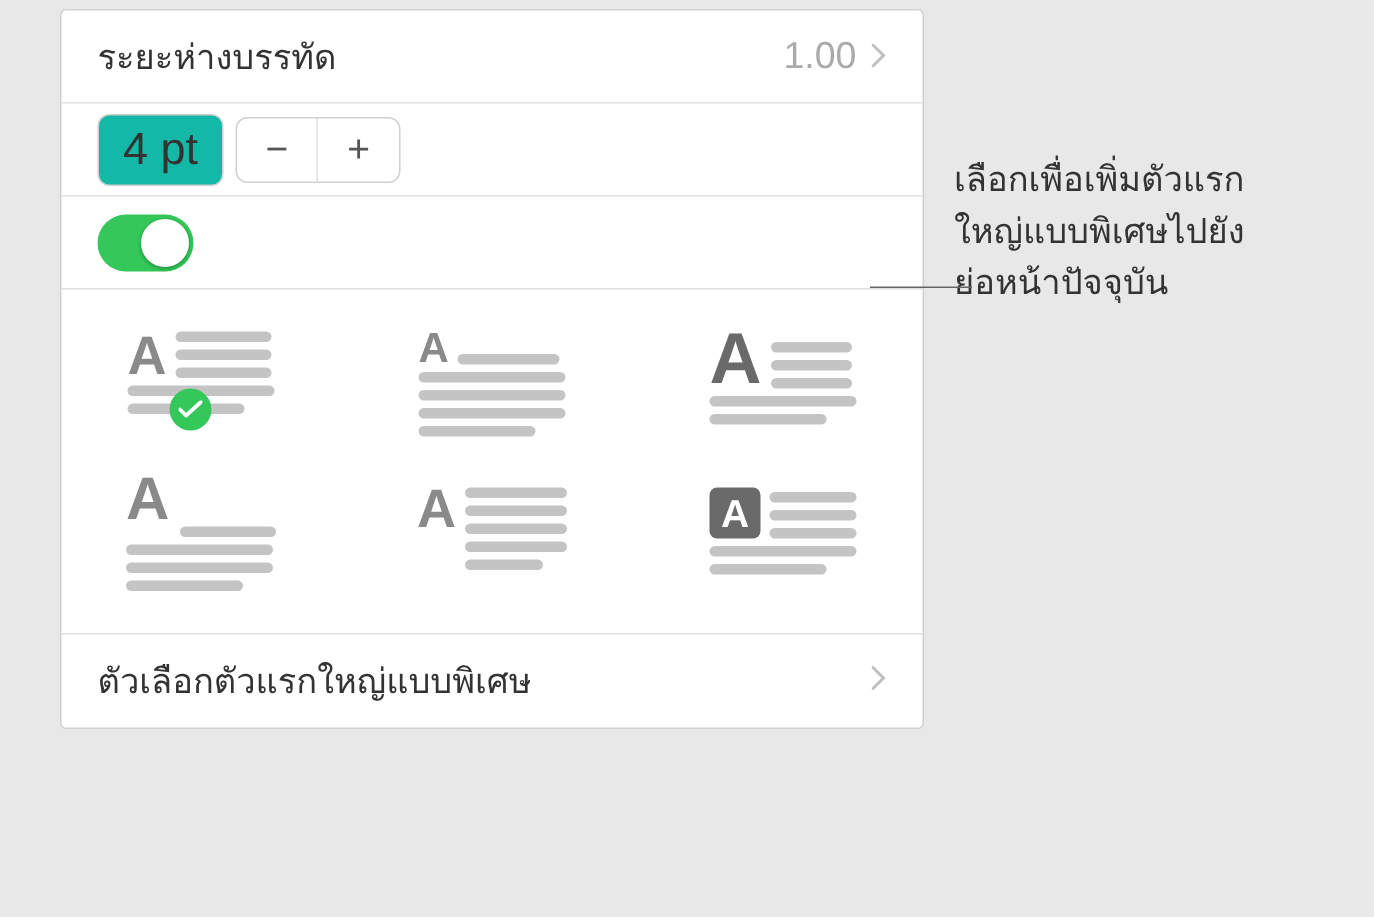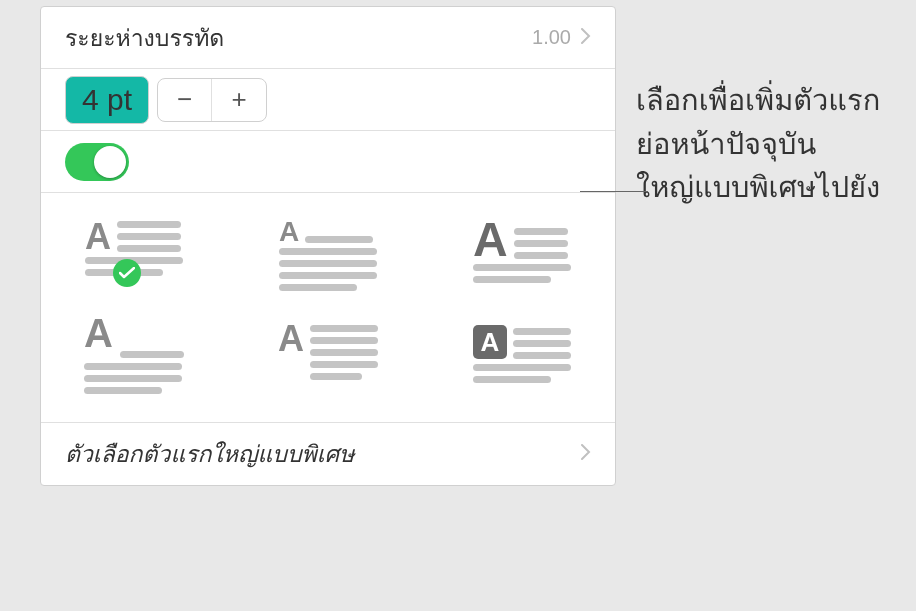--- a/index.html
+++ b/index.html
@@ -32,21 +32,21 @@
       padding: 0 24px;
       height: 62px;
       border-bottom: 1px solid #e0e0e0;
     }
     .row-label {
       font-size: 23px;
       color: #333;
       text-align: right;
     }
     .row-value {
-      font-size: 20px;
+      font-size: 25px;
       color: #aaa;
       display: flex;
       align-items: flex-end;
       gap: 10px;
     }
     .chevron-right {
       color: #c0c0c0;
     }
     .stepper-group {
       display: flex;
@@ -150,28 +150,27 @@
       color: #fff;
       font-weight: bold;
     }
     .options-row {
       display: flex;
       align-items: center;
       justify-content: space-between;
       padding: 0 24px;
       height: 62px;
       cursor: pointer;
-      font-style: italic;
     }
     .callout {
-      font-size: 29px;
+      font-size: 23px;
       color: #333;
       line-height: 1.5;
       margin-left: 20px;
-      margin-top: 79px;
+      margin-top: 102px;
       width: 270px;
     }
     .callout-line {
       position: absolute;
       left: 580px;
       top: 191px;
       width: 68px;
       height: 1px;
       background: #666;
     }
@@ -306,15 +305,15 @@
         </svg>
     </span>
   </div>
 
 </div>
 
 <div class="callout-line"></div>
 
 <div class="callout">
   <div>เลือกเพื่อเพิ่มตัวแรก</div>
+  <div>ใหญ่แบบพิเศษไปยัง</div>
   <div>ย่อหน้าปัจจุบัน</div>
-  <div>ใหญ่แบบพิเศษไปยัง</div>
 </div>
 
 </body></html>

